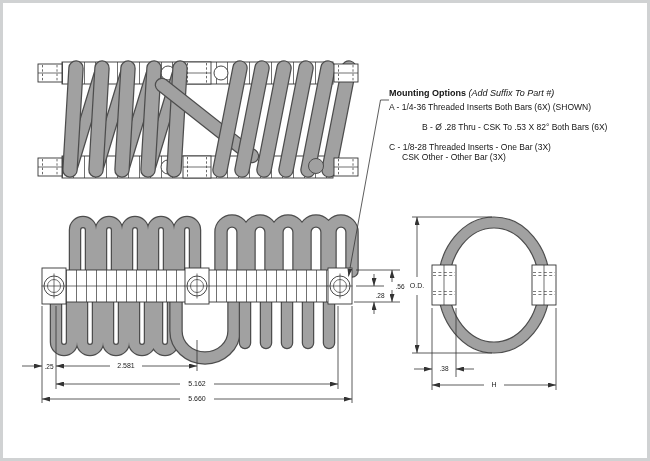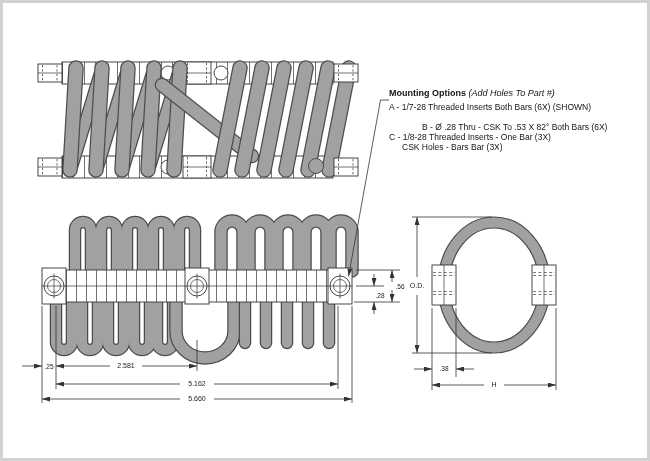--- a/index.html
+++ b/index.html
@@ -17,21 +17,21 @@
   .dim{stroke:#333;stroke-width:0.8;fill:none;}
   .dtx{fill:#222;font-family:"Liberation Sans",sans-serif;font-size:7px;
        text-anchor:middle;dominant-baseline:central;}
   .dtx.small{font-size:6.5px;}
   .note{position:absolute;left:389px;top:88px;width:260px;color:#141414;
         font-size:8.5px;line-height:1.18;}
   .note-title{font-size:9px;margin-bottom:3px;}
   .note-title b{font-weight:bold;text-align:right;}
   .note-title i{font-style:italic;font-weight:normal;}
   .note-line.a{margin-bottom:10px;}
-  .note-line.b{padding-left:33px;}
+  .note-line.b{margin-bottom:10px;padding-left:33px;}
   .note-line.c2{margin-left:13px;}
 </style>
 </head>
 <body>
 
 <div class="frame">
 <svg width="650" height="461" viewBox="0 0 650 461">
   <defs>
     <marker id="arr" markerUnits="userSpaceOnUse" markerWidth="8" markerHeight="5" refX="8" refY="2.5" orient="auto">
           <path d="M0,0L8,2.5L0,5Z" fill="#333"></path>
@@ -218,19 +218,19 @@
     <text class="dtx" x="494" y="384.5">H</text>
   </g>
 
   <g>
     <line class="dim" x1="389" y1="100" x2="380.5" y2="100"></line>
     <line class="dim" x1="380.5" y1="100" x2="348.5" y2="276.5" marker-end="url(#arr)"></line>
   </g>
 </svg>
 
 <div class="note">
-  <div class="note-title"><b>Mounting Options</b><i> (Add Holes To Part #)</i></div>
-  <div class="note-line a">A - 1/7-28 Threaded Inserts Both Bars (6X) (SHOWN)</div>
+  <div class="note-title"><b>Mounting Options</b><i> (Add Suffix To Part #)</i></div>
+  <div class="note-line a">A - 1/4-36 Threaded Inserts Both Bars (6X) (SHOWN)</div>
   <div class="note-line b">B - Ø .28 Thru - CSK To .53 X 82° Both Bars (6X)</div>
   <div class="note-line c">C - 1/8-28 Threaded Inserts - One Bar (3X)</div>
-  <div class="note-line c2">CSK Holes - Bars Bar (3X)</div>
+  <div class="note-line c2">CSK Other - Other Bar (3X)</div>
 </div>
 </div>
 
 </body></html>

